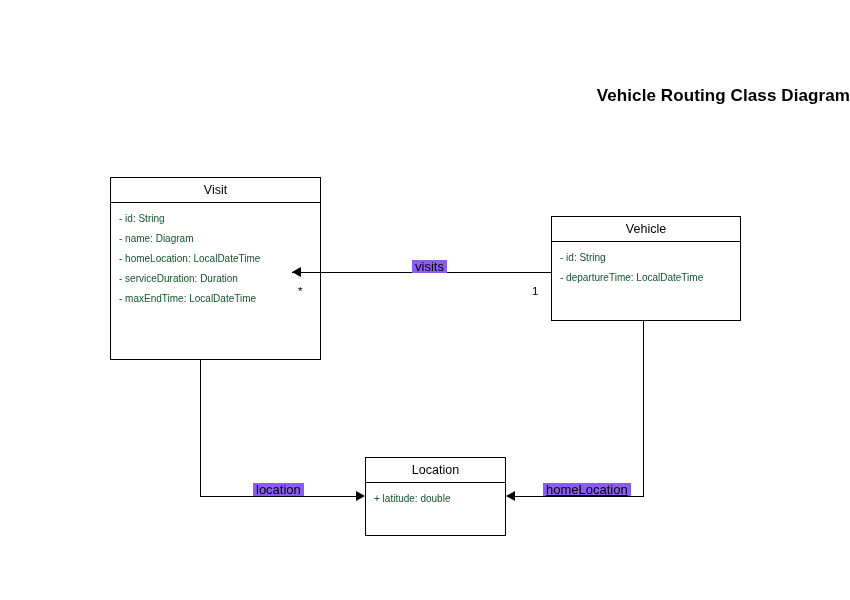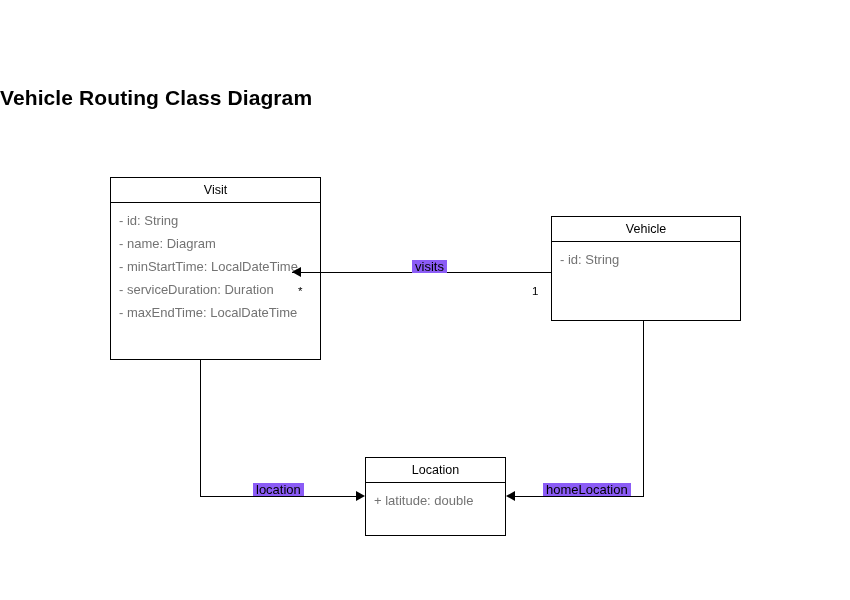--- a/index.html
+++ b/index.html
@@ -17,22 +17,22 @@
     width: 850px;
     height: 600px;
     background: #ffffff;
     overflow: hidden;
   }
   #diagram-title {
     position: absolute;
     left: 0;
     top: 86px;
     width: 850px;
-    text-align: left;
-    font-size: 21px;
+    text-align: right;
+    font-size: 17px;
     font-weight: bold;
     letter-spacing: 0.1px;
     color: #000000;
   }
   
   .uml-class {
     position: absolute;
     box-sizing: border-box;
     border: 1px solid #000000;
     background: #ffffff;
@@ -48,25 +48,25 @@
     display: flex;
     align-items: center;
     justify-content: center;
   }
   .uml-attrs {
     box-sizing: border-box;
     padding: 6px 0 6px 0;
   }
   .uml-attr {
     box-sizing: border-box;
-    font-size: 13px;
+    font-size: 10px;
     line-height: 1;
     padding: 5px 0 5px 8px;
     white-space: nowrap;
-    color: #737373;
+    color: #14532d;
   }
   
   #class-visit { left: 110px; top: 177px; width: 211px; height: 183px; }
   #class-visit .uml-class-name { height: 25px; }
   
   #class-vehicle { left: 551px; top: 216px; width: 190px; height: 105px; }
   #class-vehicle .uml-class-name { height: 25px; }
   
   #class-location { left: 365px; top: 457px; width: 141px; height: 79px; }
   #class-location .uml-class-name { height: 25px; }
@@ -116,30 +116,31 @@
 
 <div id="canvas">
 
   <div id="diagram-title">Vehicle Routing Class Diagram</div>
 
   <div class="uml-class" id="class-visit">
     <div class="uml-class-name">Visit</div>
     <div class="uml-attrs">
       <div class="uml-attr">- id: String</div>
       <div class="uml-attr">- name: Diagram</div>
-      <div class="uml-attr">- minStartTime: LocalDateTime</div>
+      <div class="uml-attr">- homeLocation: LocalDateTime</div>
       <div class="uml-attr">- serviceDuration: Duration</div>
       <div class="uml-attr">- maxEndTime: LocalDateTime</div>
     </div>
   </div>
 
   <div class="uml-class" id="class-vehicle">
     <div class="uml-class-name">Vehicle</div>
     <div class="uml-attrs">
       <div class="uml-attr">- id: String</div>
+      <div class="uml-attr">- departureTime: LocalDateTime</div>
     </div>
   </div>
 
   <div class="uml-class" id="class-location">
     <div class="uml-class-name">Location</div>
     <div class="uml-attrs">
       <div class="uml-attr">+ latitude: double</div>
     </div>
   </div>
 
@@ -150,15 +151,15 @@
   <div class="multiplicity" style="left:532px; top:286px;">1</div>
 
   <div class="edge-line edge-v" style="left:200px; top:360px; height:136px;"></div>
   <div class="edge-line edge-h" style="left:200px; top:496px; width:156px;"></div>
   <div class="arrow arrow-right" style="left:356px; top:491px;"></div>
   <div class="edge-label" style="left:253px; top:483px;">location</div>
 
   <div class="edge-line edge-v" style="left:643px; top:321px; height:175px;"></div>
   <div class="edge-line edge-h" style="left:515px; top:496px; width:129px;"></div>
   <div class="arrow arrow-left" style="left:506px; top:491px;"></div>
-  <div class="edge-label" style="left:543px; top:483px;">homeLocation</div>
+  <div class="edge-label" style="left:543px; top:483px;text-decoration:underline;">homeLocation</div>
 
 </div>
 
 </body></html>

